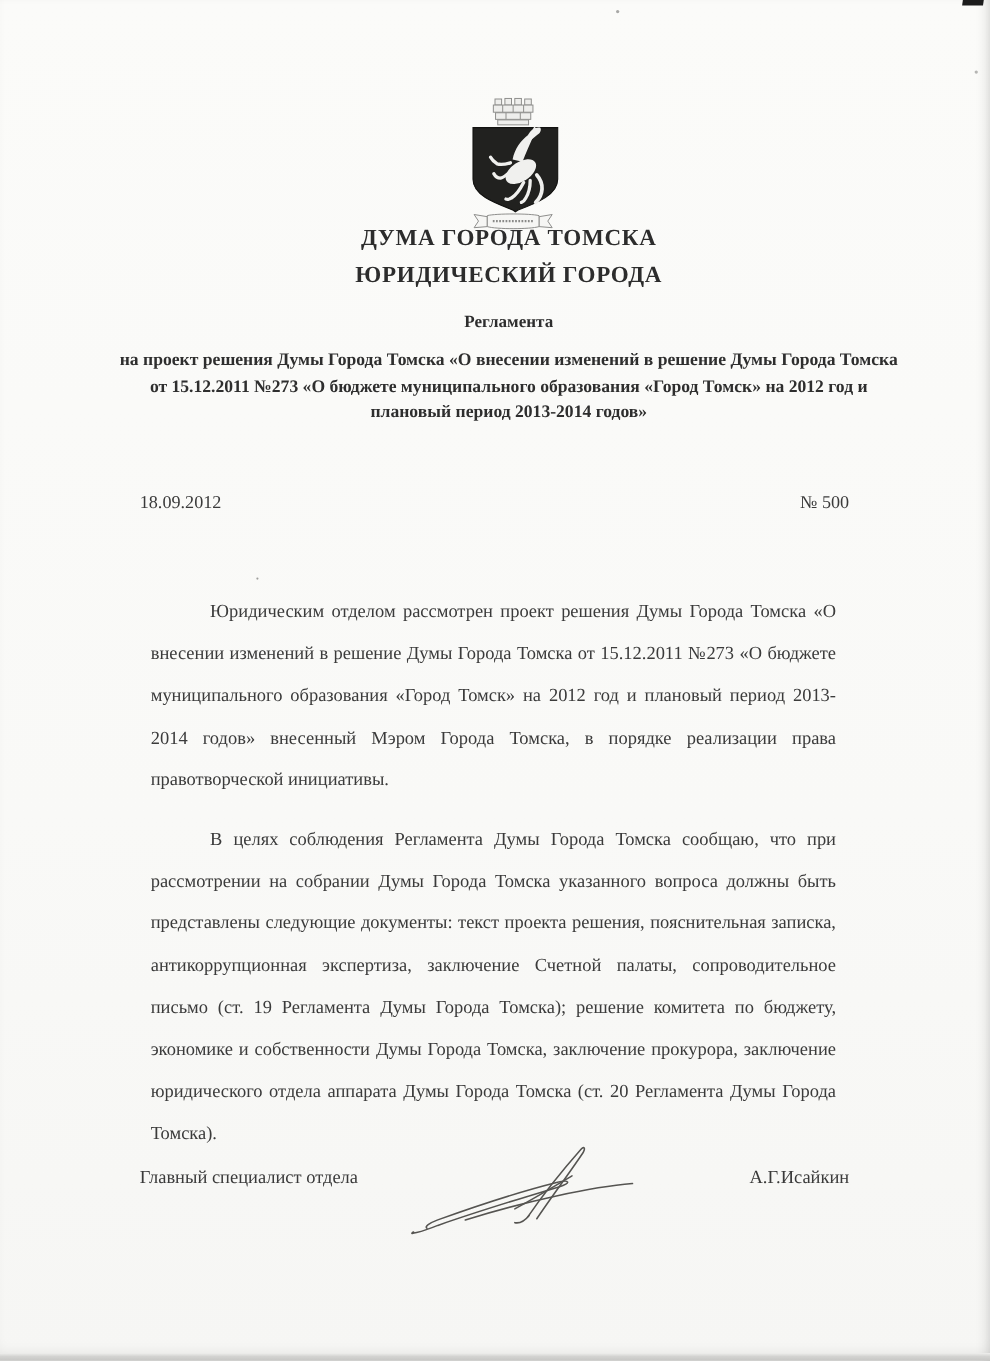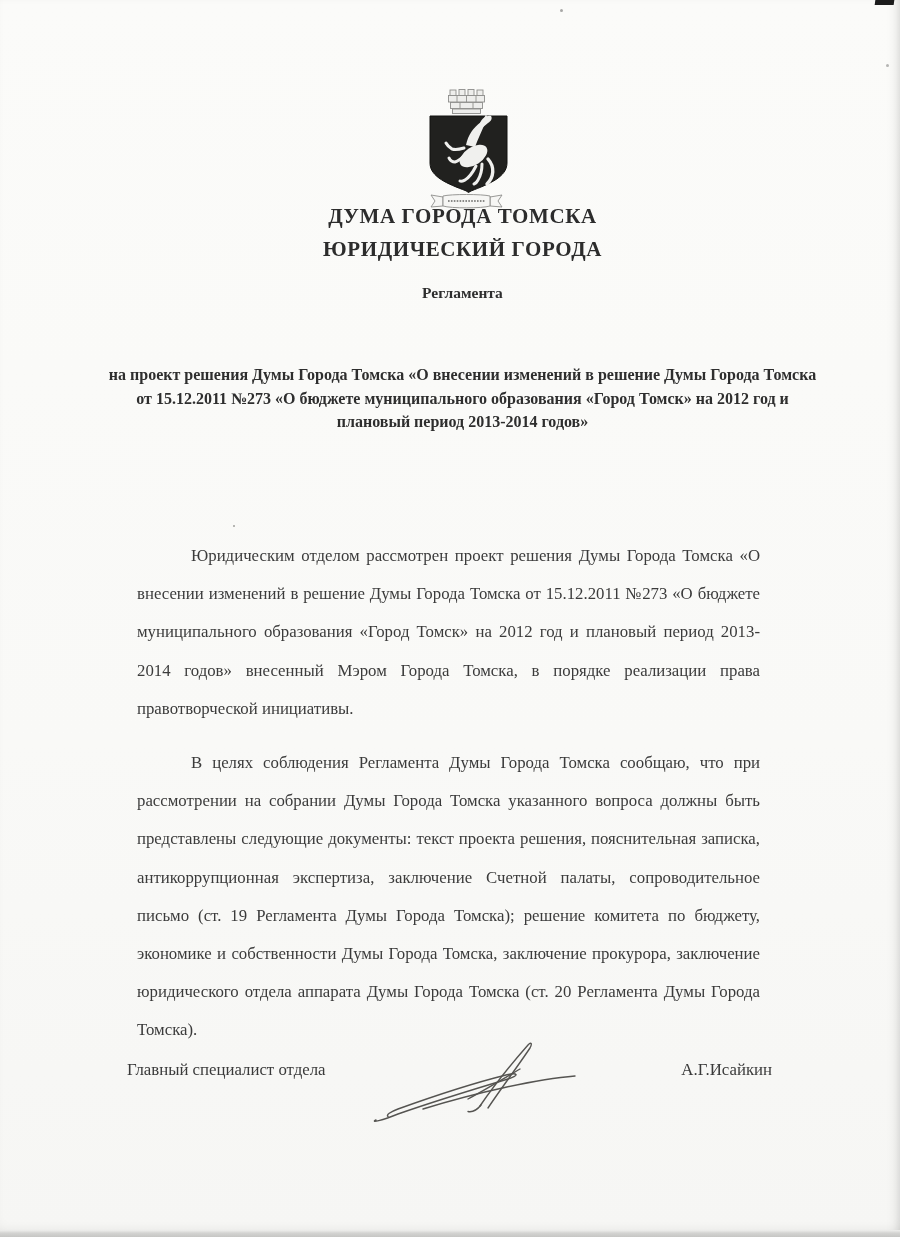--- a/index.html
+++ b/index.html
@@ -9,21 +9,21 @@
     background:#fafaf8;
     background-image:linear-gradient(180deg,#fbfbf9 0%,#f9f9f7 60%,#f6f6f4 100%);
     box-shadow:inset -9px 0 14px -10px rgba(0,0,0,.22), inset 0 -12px 16px -12px rgba(0,0,0,.20);
     overflow:hidden;color:#2e2e2e;
   }
   .centered{position:absolute;left:25px;width:875px;text-align:center;}
   .emblem{position:absolute;left:419px;top:87px;width:95px;height:126px;}
   .org{top:204px;font-size:21px;font-weight:bold;letter-spacing:.6px;color:#2c2c2c;}
   .dept{top:237px;font-size:21px;font-weight:bold;letter-spacing:.6px;color:#2c2c2c;}
   .kind{top:284px;font-size:15.5px;font-weight:bold;color:#2e2e2e;}
-  .subject{top:316px;left:105px;width:715px;text-align:center;font-size:16px;font-weight:bold;line-height:23.5px;color:#2e2e2e;position:absolute;margin-top:47px;}
+  .subject{top:316px;left:105px;width:715px;text-align:center;font-size:16px;font-weight:bold;line-height:23.5px;color:#2e2e2e;position:absolute;}
   .dateline{position:absolute;top:447px;left:127px;right:128px;font-size:16.5px;color:#3a3a3a;}
   .dateline .num{position:absolute;right:0;top:0;}
   .bodytext{position:absolute;top:521px;left:121px;width:655px;font-size:16.8px;line-height:38.2px;text-align:justify;color:#3b3b3b;}
   .bodytext p{margin:16px;text-indent:54px;}
   .signoff{position:absolute;top:1060px;left:127px;right:128px;font-size:16.8px;color:#3a3a3a;height:60px;}
   .signoff .name{position:absolute;right:0;top:0;}
   .sig-svg{position:absolute;left:368px;top:1032px;}
   .corner-mark{position:absolute;left:875px;top:0;width:19px;height:5px;background:#1c1c1c;transform:skewX(-8deg);}
   .scan-bottom{position:absolute;left:0;right:0;bottom:0;height:7px;background:linear-gradient(180deg,#efefed 0%,#d3d3d1 45%,#c6c6c4 100%);}
   .speck{position:absolute;border-radius:50%;}
@@ -84,20 +84,24 @@
         <line x1="29" y1="114" x2="66" y2="114" stroke="#8a8a88" stroke-width="2" stroke-dasharray="1.6 1.3"></line>
       </g>
     </svg>
   </div>
 
   <div class="centered org">ДУМА ГОРОДА ТОМСКА</div>
   <div class="centered dept">ЮРИДИЧЕСКИЙ ГОРОДА</div>
   <div class="centered kind">Регламента</div>
   <div class="subject">на проект решения Думы Города Томска «О внесении изменений в решение Думы Города Томска от 15.12.2011 №273 «О бюджете муниципального образования «Город Томск» на 2012 год и плановый период 2013-2014 годов»</div>
 
+  <div class="dateline">
+    <span>18.09.2012</span>
+    <span class="num">№ 500</span>
+  </div>
 
   <div class="bodytext">
     <p>Юридическим отделом рассмотрен проект решения Думы Города Томска «О внесении изменений в решение Думы Города Томска от 15.12.2011 №273 «О бюджете муниципального образования «Город Томск» на 2012 год и плановый период 2013-2014 годов» внесенный Мэром Города Томска, в порядке реализации права правотворческой инициативы.</p>
     <p>В целях соблюдения Регламента Думы Города Томска сообщаю, что при рассмотрении на собрании Думы Города Томска указанного вопроса должны быть представлены следующие документы: текст проекта решения, пояснительная записка, антикоррупционная экспертиза, заключение Счетной палаты, сопроводительное письмо (ст. 19 Регламента Думы Города Томска); решение комитета по бюджету, экономике и собственности Думы Города Томска, заключение прокурора, заключение юридического отдела аппарата Думы Города Томска (ст. 20 Регламента Думы Города Томска).</p>
   </div>
 
   <div class="signoff">
     <span>Главный специалист отдела</span>
     <span class="name">А.Г.Исайкин</span>
   </div>

